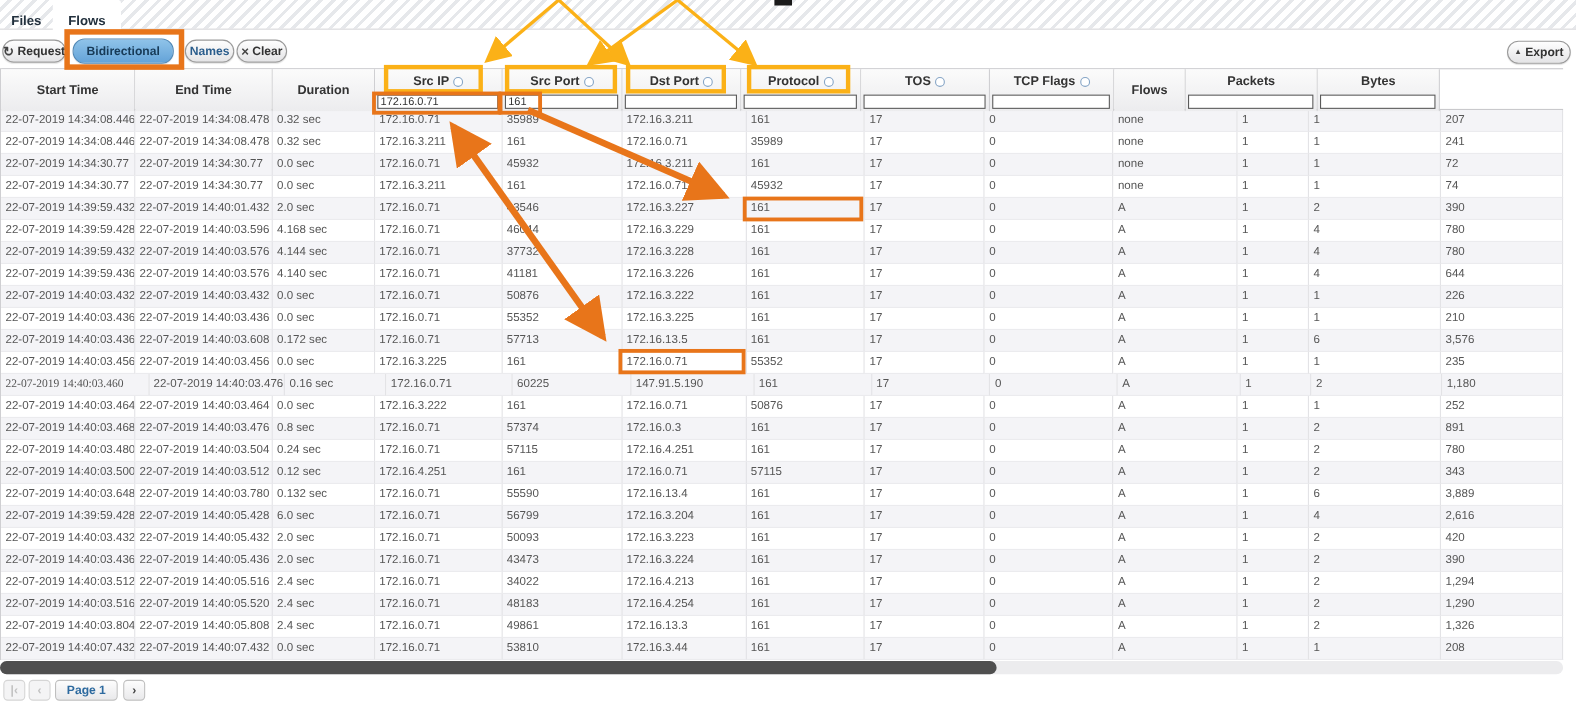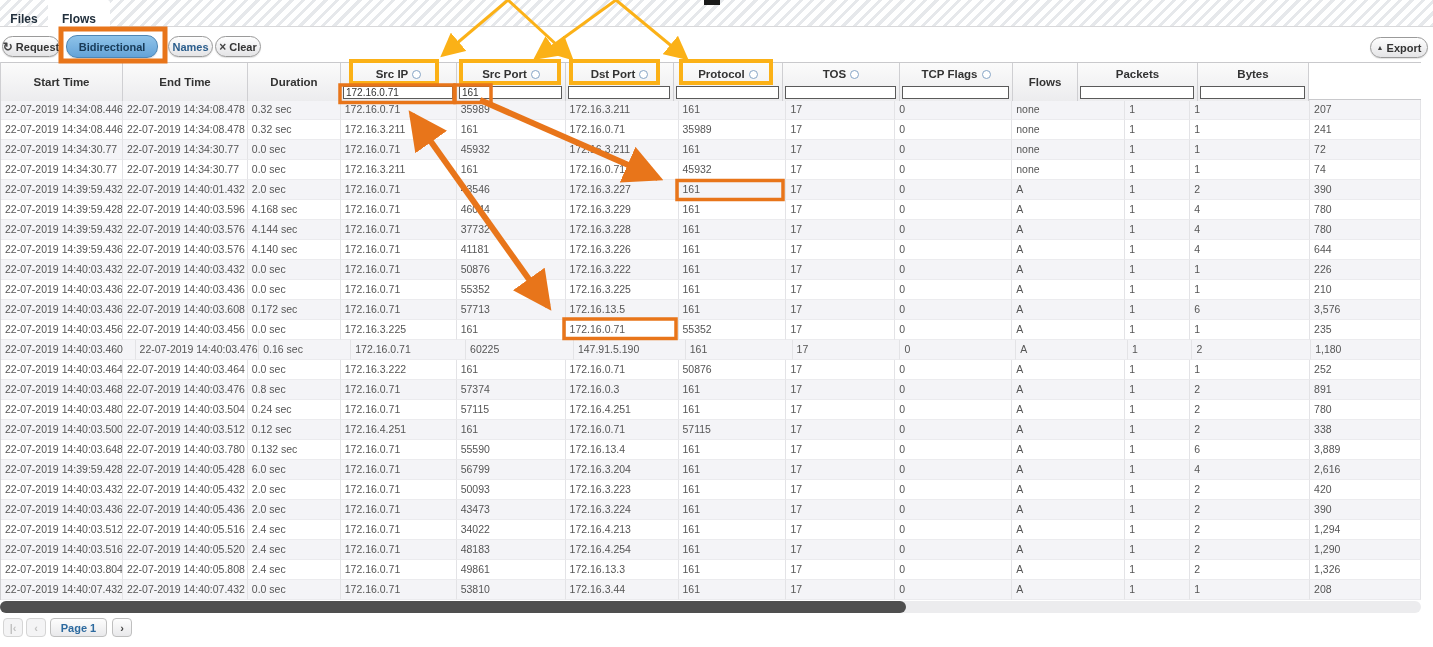--- a/index.html
+++ b/index.html
@@ -347,21 +347,21 @@
           <div class="td" style="width: 113px;">172.16.0.71</div>
           <div class="td" style="width: 108px;">55352</div>
           <div class="td" style="width: 109px;">17</div>
           <div class="td" style="width: 117px;">0</div>
           <div class="td" style="width: 113px;">A</div>
           <div class="td" style="width: 65px;">1</div>
           <div class="td" style="width: 120px;">1</div>
           <div class="td" style="width: 111px;">235</div>
         </div>
         <div class="tr odd">
-          <div class="td" style="width: 136px;">22-07-2019 14:40:03.460</div>
+          <div class="td" style="width: 136px; font-family: Liberation Serif, serif;">22-07-2019 14:40:03.460</div>
           <div class="td" style="width: 125px;">22-07-2019 14:40:03.476</div>
           <div class="td" style="width: 93px;">0.16 sec</div>
           <div class="td" style="width: 116px;">172.16.0.71</div>
           <div class="td" style="width: 109px;">60225</div>
           <div class="td" style="width: 113px;">147.91.5.190</div>
           <div class="td" style="width: 108px;">161</div>
           <div class="td" style="width: 109px;">17</div>
           <div class="td" style="width: 117px;">0</div>
           <div class="td" style="width: 113px;">A</div>
           <div class="td" style="width: 65px;">1</div>
@@ -419,21 +419,21 @@
           <div class="td" style="width: 93px;">0.12 sec</div>
           <div class="td" style="width: 116px;">172.16.4.251</div>
           <div class="td" style="width: 109px;">161</div>
           <div class="td" style="width: 113px;">172.16.0.71</div>
           <div class="td" style="width: 108px;">57115</div>
           <div class="td" style="width: 109px;">17</div>
           <div class="td" style="width: 117px;">0</div>
           <div class="td" style="width: 113px;">A</div>
           <div class="td" style="width: 65px;">1</div>
           <div class="td" style="width: 120px;">2</div>
-          <div class="td" style="width: 111px;">338</div>
+          <div class="td" style="width: 111px;">343</div>
         </div>
         <div class="tr even">
           <div class="td" style="width: 122px;">22-07-2019 14:40:03.648</div>
           <div class="td" style="width: 125px;">22-07-2019 14:40:03.780</div>
           <div class="td" style="width: 93px;">0.132 sec</div>
           <div class="td" style="width: 116px;">172.16.0.71</div>
           <div class="td" style="width: 109px;">55590</div>
           <div class="td" style="width: 113px;">172.16.13.4</div>
           <div class="td" style="width: 108px;">161</div>
           <div class="td" style="width: 109px;">17</div>

